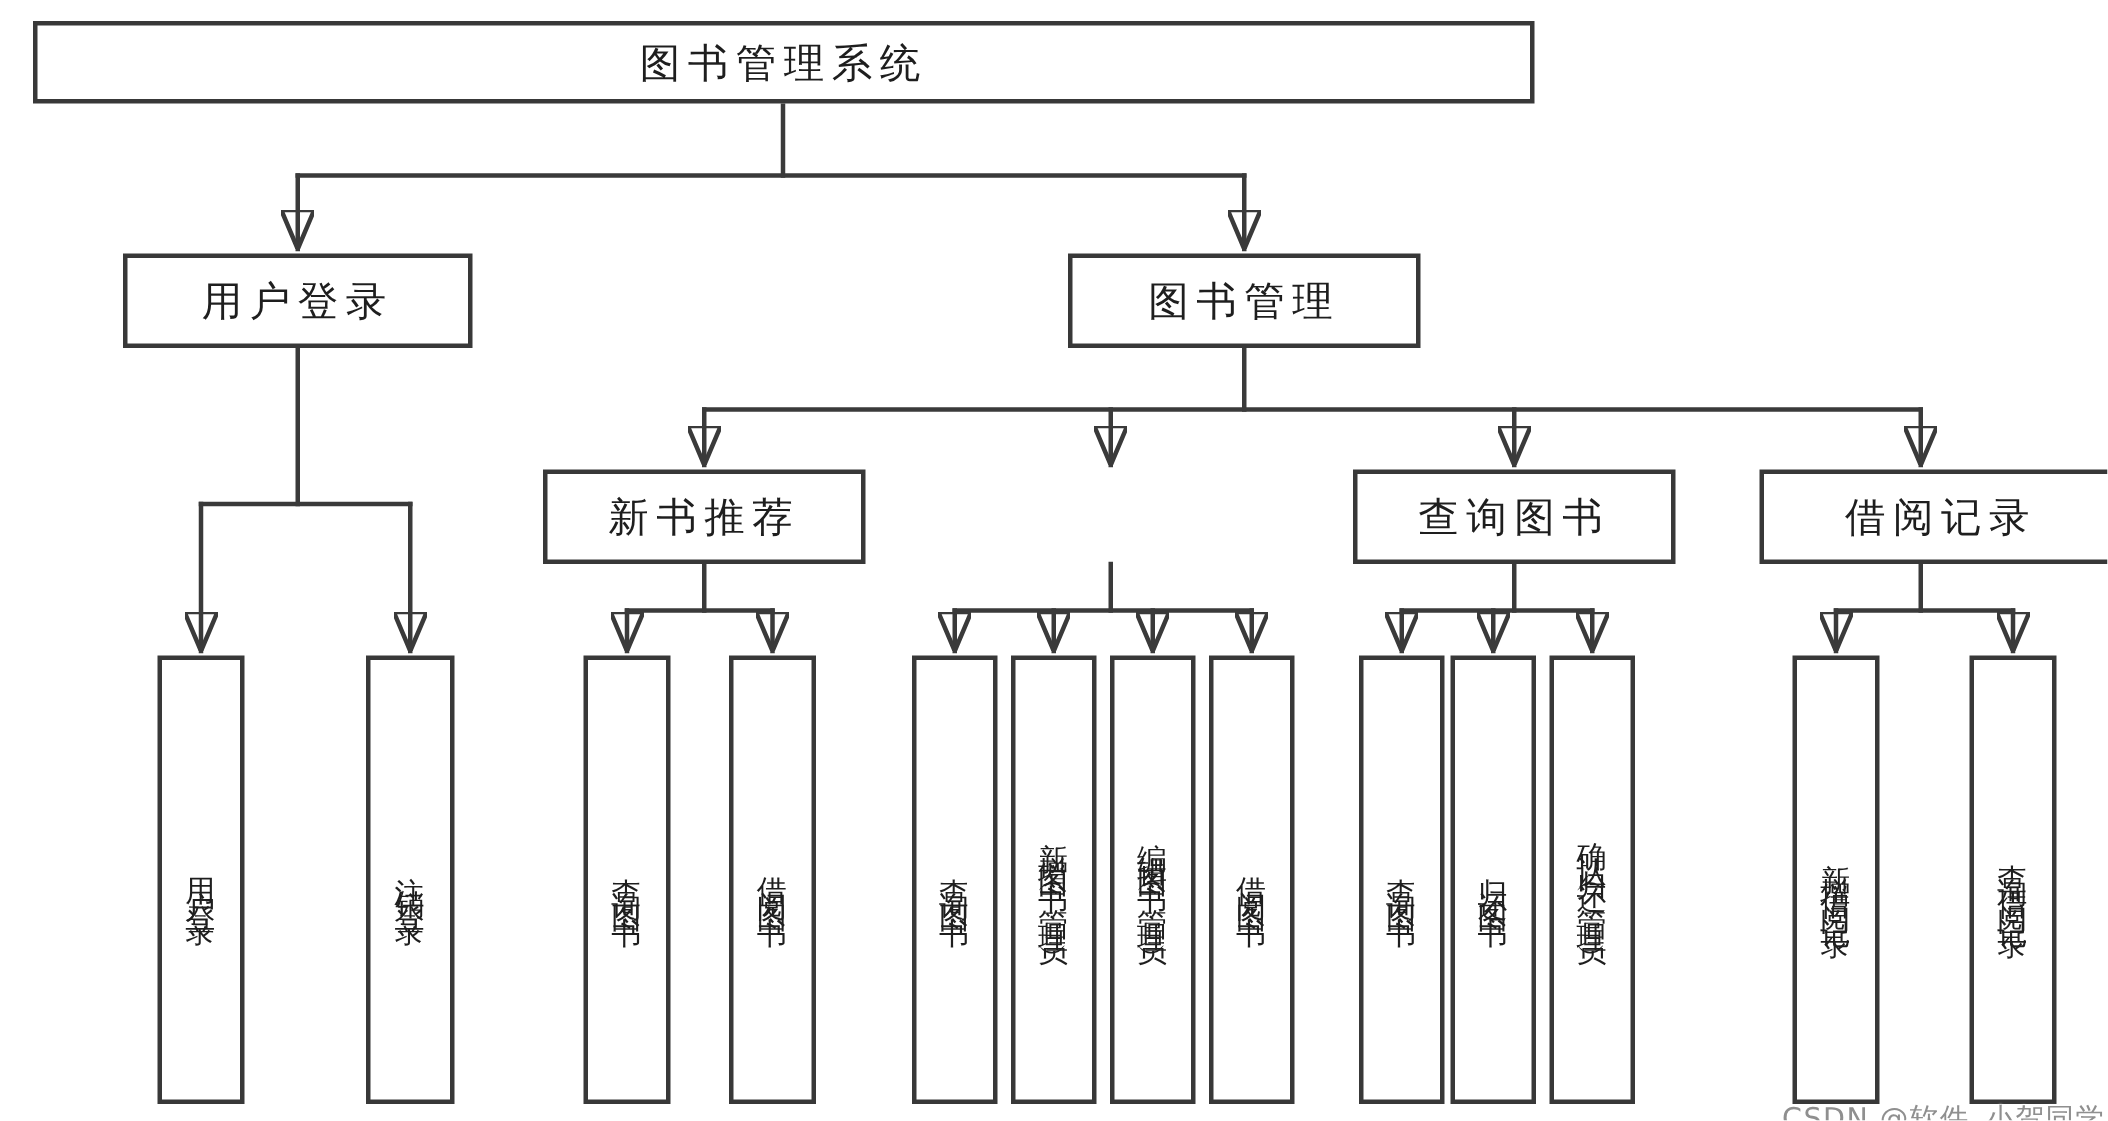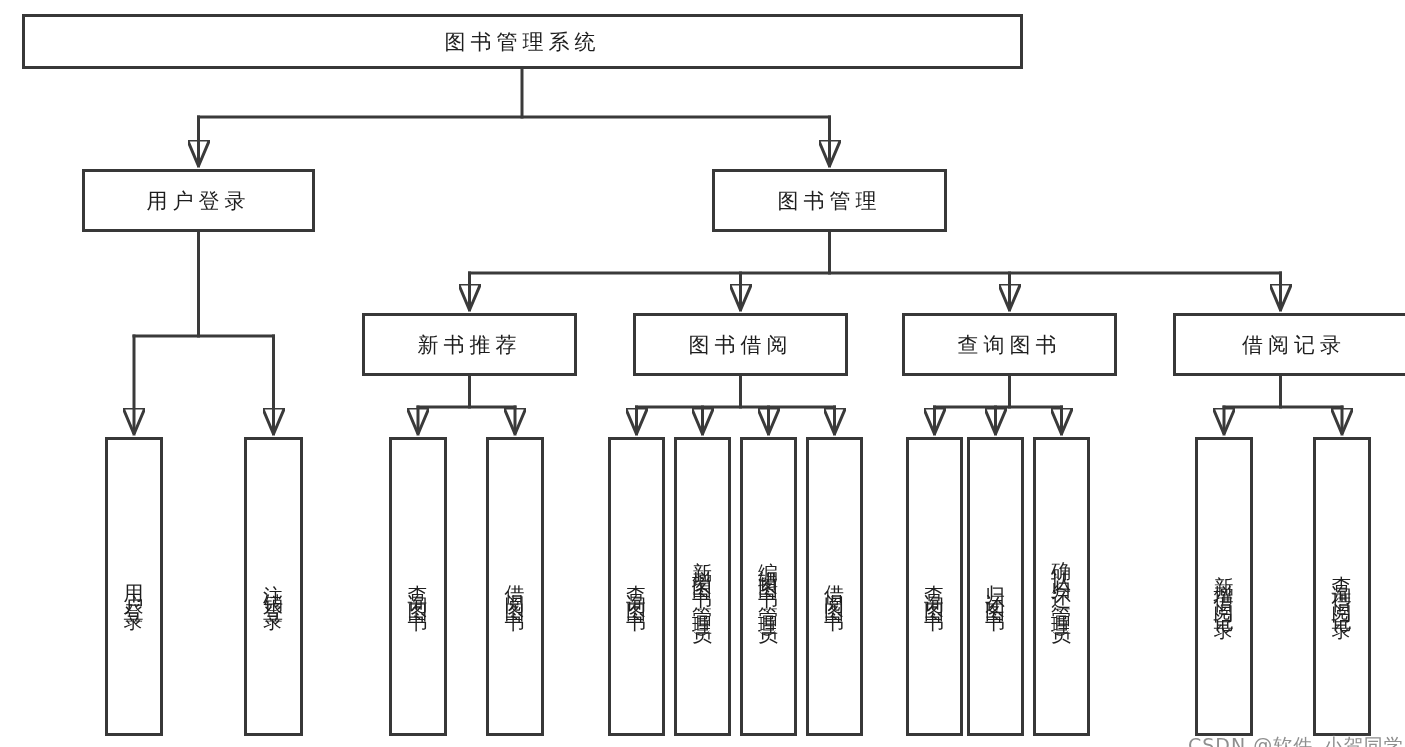--- a/index.html
+++ b/index.html
@@ -15,21 +15,21 @@
   .box{
     position:absolute;
     box-sizing:border-box;
     border:3px solid #383838;
     background:#ffffff;
     display:flex;align-items:center;justify-content:center;
     z-index:2;
     color:#1e1e1e;
   }
   .hlabel{
-    font-size:21px;
+    font-size:27px;
     letter-spacing:5px;
     white-space:nowrap;
     color:#1e1e1e;
   }
   .leaf{top:437px;height:299px;}
   .vlabel{
     writing-mode:vertical-rl;
     text-orientation:mixed;
     font-size:20px;
     line-height:1;
@@ -108,23 +108,20 @@
   <div class="box" style="left:82px;top:169px;width:233px;height:63px">
     <span class="hlabel">用户登录</span>
   </div>
   <div class="box" style="left:362px;top:313px;width:215px;height:63px">
     <span class="hlabel">新书推荐</span>
   </div>
 
   <div class="box" style="left:712px;top:169px;width:235px;height:63px">
     <span class="hlabel">图书管理</span>
   </div>
-  <div class="box" style="left:633px;top:313px;width:215px;height:63px">
-    <span class="hlabel">图书借阅</span>
-  </div>
   <div class="box" style="left:902px;top:313px;width:215px;height:63px">
     <span class="hlabel">查询图书</span>
   </div>
   <div class="box" style="left:1173px;top:313px;width:242px;height:63px">
     <span class="hlabel">借阅记录</span>
   </div>
 
   <div class="box leaf" style="left:105px;width:58px">
     <span class="vlabel">用户登录</span>
   </div>

